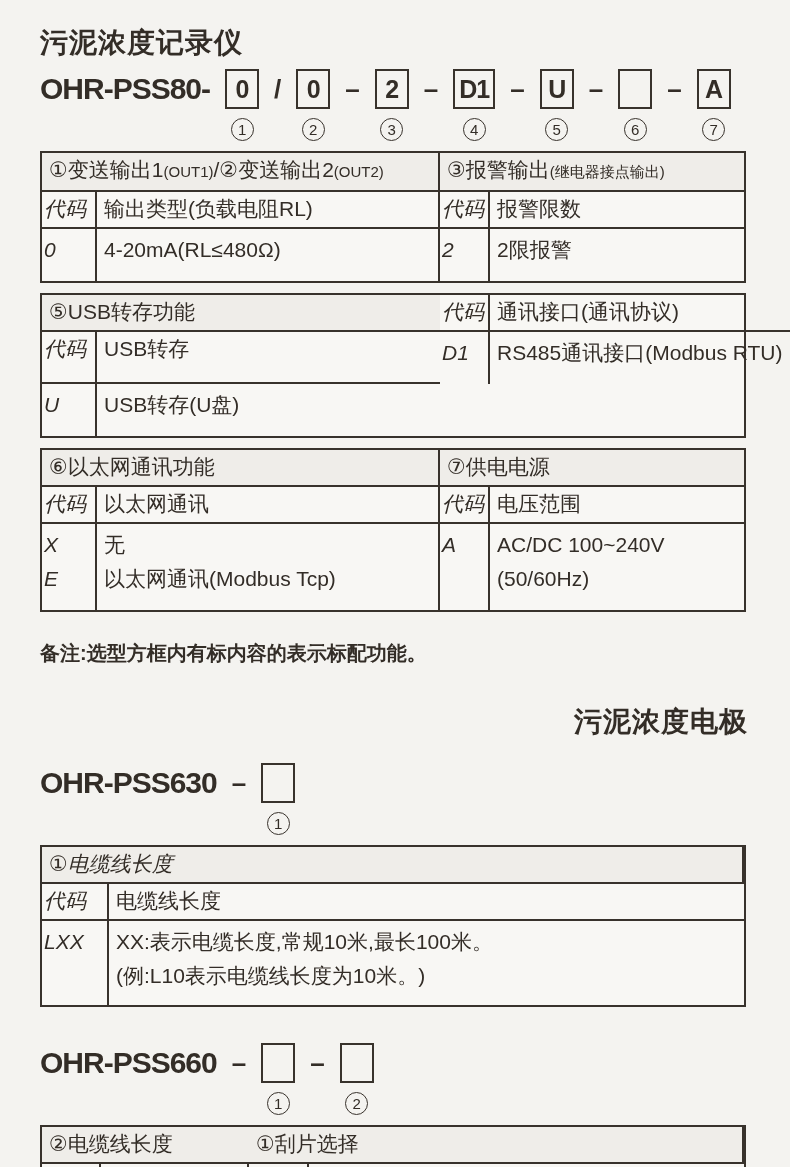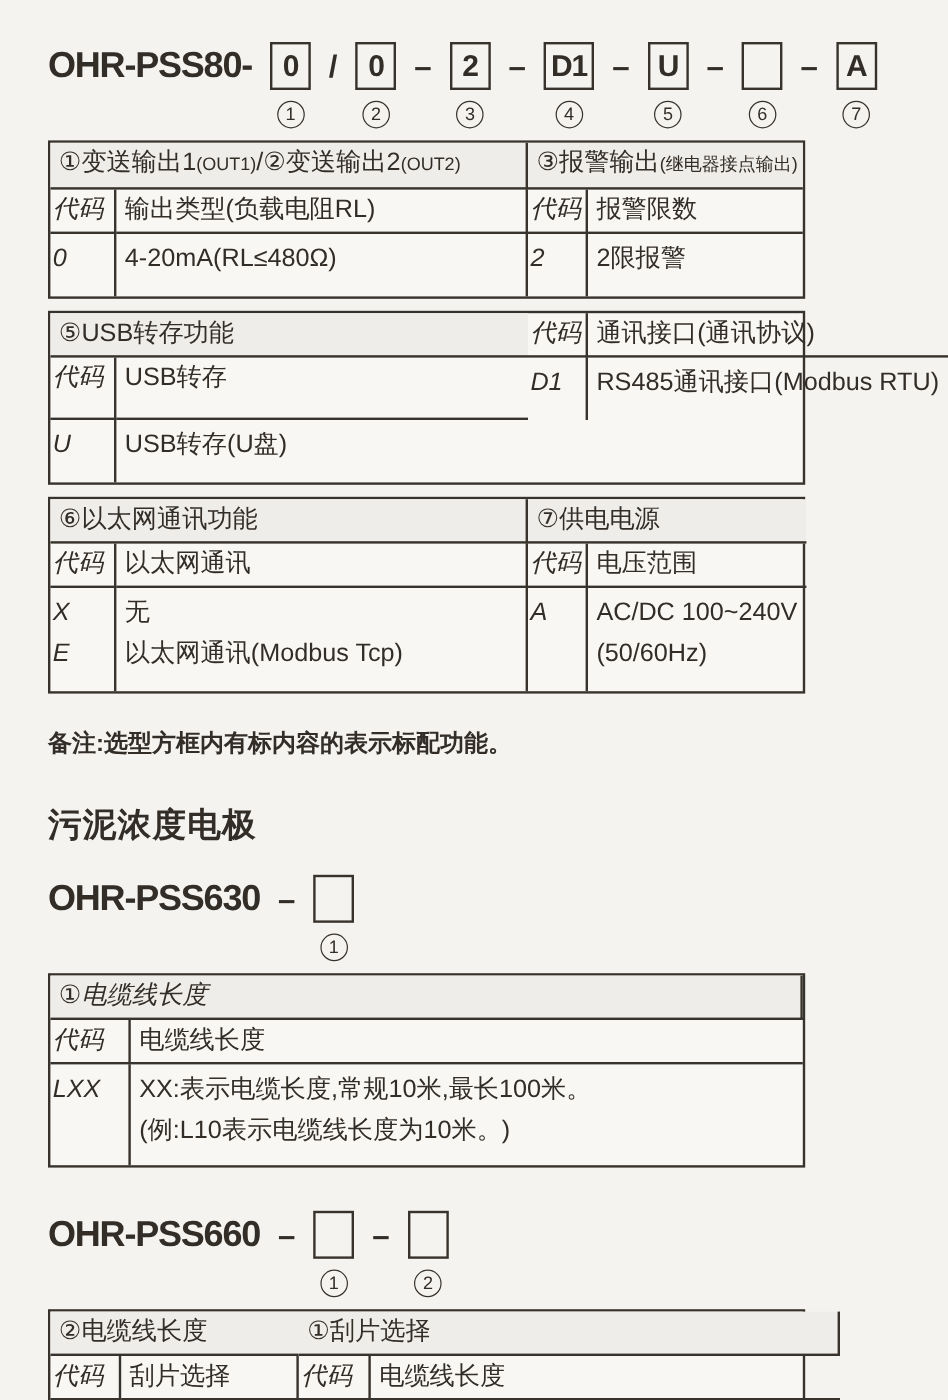--- a/index.html
+++ b/index.html
@@ -36,21 +36,21 @@
   }
   .sep{font-size:26px;font-weight:700;line-height:40px;}
   .circ{
     width:23px;height:23px;border:1.5px solid var(--border);border-radius:50%;
     display:flex;align-items:center;justify-content:center;
     font-size:15px;line-height:1;
   }
 
   
   .otable{
-    width:631px;border:2px solid var(--border);
+    width:706px;border:2px solid var(--border);
     background:var(--cellbg);
     display:grid;margin-top:10px;
     font-size:21px;
   }
   .g4{grid-template-columns:55px 343px 50px 1fr;}
   .g2{grid-template-columns:67px 1fr;}
   .g660{grid-template-columns:59px 148px 60px 1fr;}
   .cell{border-right:2px solid var(--border);border-bottom:2px solid var(--border);
         padding:3px 7px 4px 7px;line-height:28px;white-space:nowrap;}
   .cell.last{border-right:none;}
@@ -58,29 +58,30 @@
   .cell.headfull{background:var(--headbg);grid-column:1 / -1;font-style:italic;}
   .cell.codecol{padding-left:2px;padding-right:20px;font-style:italic;}
   .cell.data{border-bottom:none;padding-top:4px;padding-bottom:12px;line-height:34px;}
   .mh50{min-height:52px;}
   .mh64{min-height:86px;}
   .mh80{min-height:84px;}
   .small{font-size:15px;}
 
   .note{margin-top:28px;font-size:20px;font-weight:700;}
 
-  .sect2{margin-top:38px;}
+  .sect2{margin-top:38px;text-align:right;}
   .codeline2{margin-top:24px;}
   .tgap36{margin-top:36px;}
 </style>
 </head>
 <body>
 
 <div class="page">
 
+  <h1 class="sec-title">污泥浓度记录仪</h1>
 
   <div class="codeline">
     <span class="prefix">OHR-PSS80-</span>
     <span class="unit">
       <span class="cbox">0</span>
       <span class="circ">1</span>
     </span>
     <span class="sep">/</span>
     <span class="unit">
       <span class="cbox">0</span>

